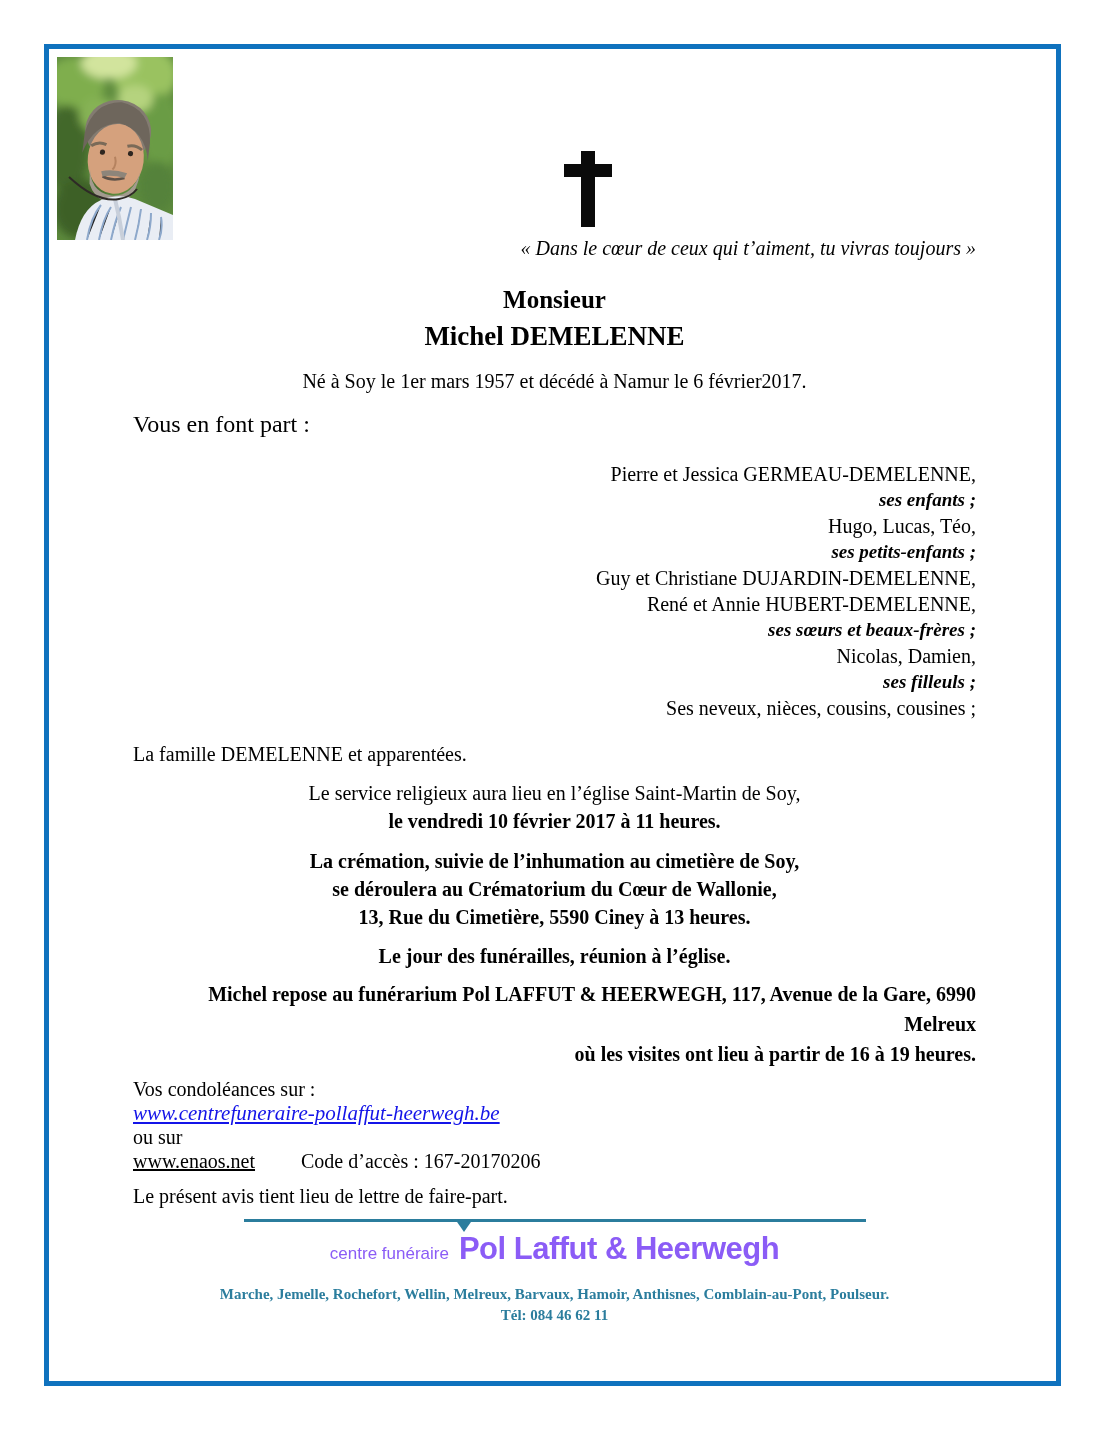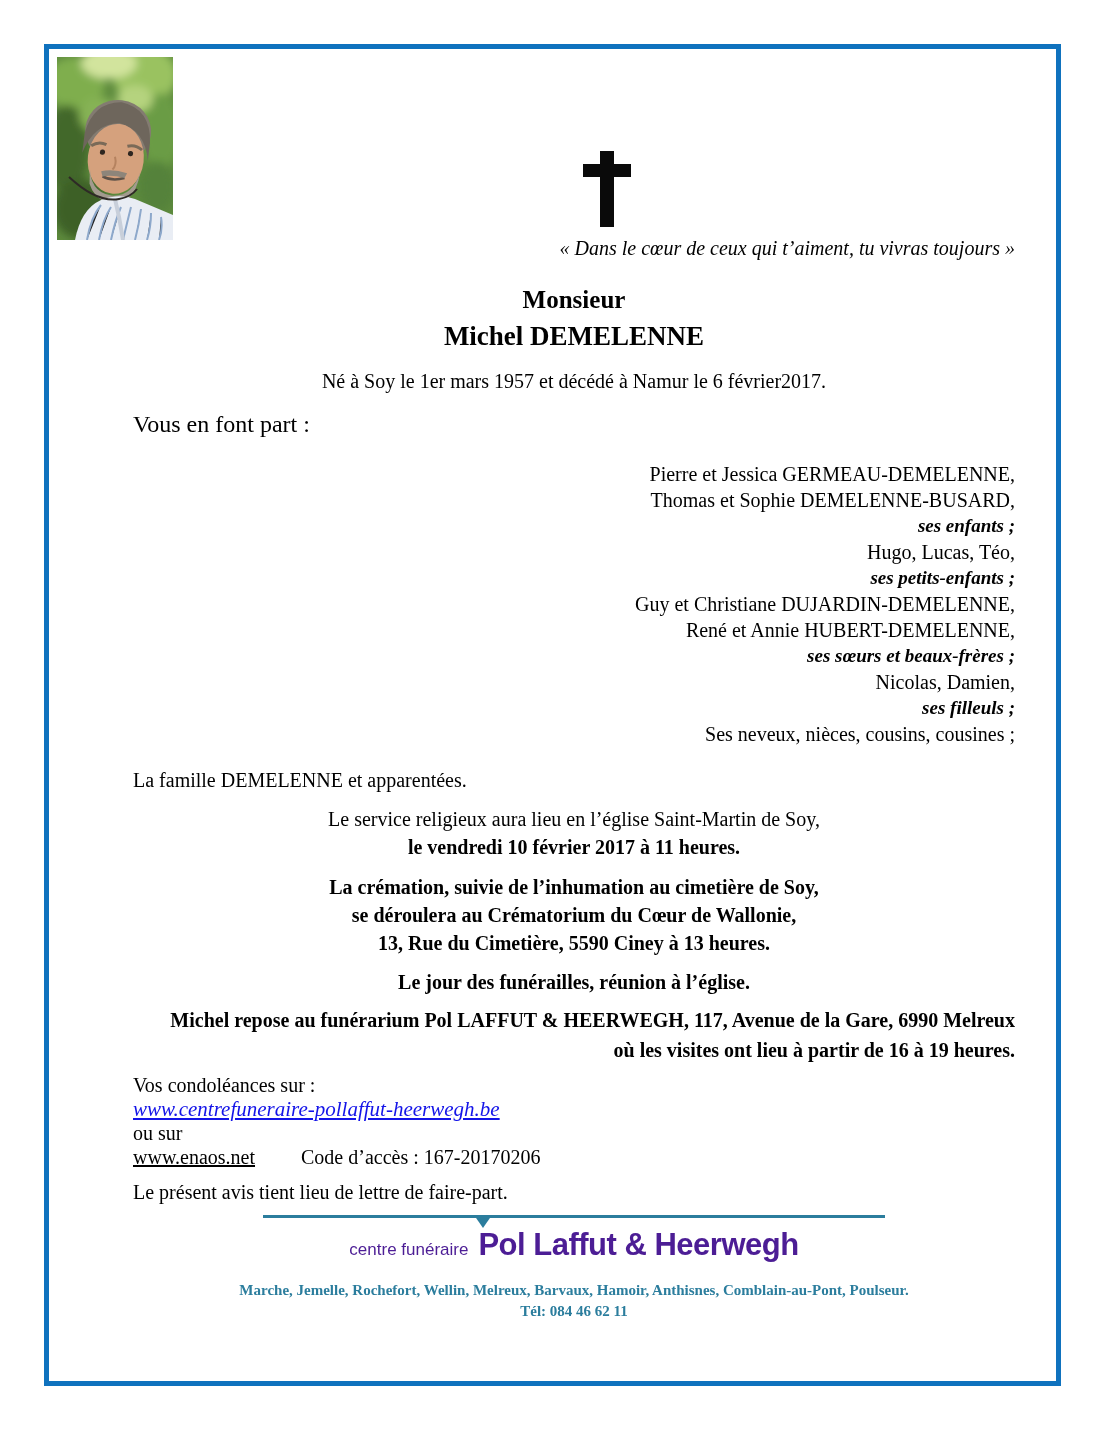--- a/index.html
+++ b/index.html
@@ -28,21 +28,21 @@
     left: 8px;
     top: 8px;
     width: 116px;
     height: 183px;
     overflow: hidden;
   }
   .photo svg { display: block; }
   .content {
     position: absolute;
     left: 0; top: 0; right: 0; bottom: 0;
-    padding: 0 41px 0 84px;
+    padding: 0 80px 0 84px;
     box-sizing: border-box;
   }
   
   .cross-wrap {
     margin-top: 102px;
     text-align: center;
     height: 76px;
   }
   .cross {
     display: inline-block;
@@ -175,21 +175,21 @@
     height: 3px;
     background: #2b7d9d;
   }
   .brand-row {
     margin-top: 10px;
     display: flex;
     justify-content: center;
     align-items: baseline;
     gap: 10px;
     font-family: "Liberation Sans", sans-serif;
-    color: #4c1d95;
+    color: #8b5cf6;
   }
   .brand-small {
     font-size: 17px;
     line-height: 20px;
   }
   .brand-large-wrap {
     position: relative;
     display: inline-block;
   }
   .brand-triangle {
@@ -287,21 +287,20 @@
 
     <div class="honorific">Monsieur</div>
     <div class="deceased-name">Michel DEMELENNE</div>
 
     <div class="birth-death">Né à Soy le 1er mars 1957 et décédé à Namur le 6 février2017.</div>
 
     <p class="intro">Vous en font part :</p>
 
     <div class="fam">
       <p class="name-line">Pierre et Jessica GERMEAU-DEMELENNE,</p>
-      <p class="name-line">Thomas et Sophie DEMELENNE-BUSARD,</p>
       <p class="relation">ses enfants ;</p>
       <p class="name-line">Hugo, Lucas, Téo,</p>
       <p class="relation">ses petits-enfants ;</p>
       <p class="name-line">Guy et Christiane DUJARDIN-DEMELENNE,</p>
       <p class="name-line">René et Annie HUBERT-DEMELENNE,</p>
       <p class="relation">ses sœurs et beaux-frères ;</p>
       <p class="name-line">Nicolas, Damien,</p>
       <p class="relation">ses filleuls ;</p>
       <p class="name-line">Ses neveux, nièces, cousins, cousines ;</p>
     </div>

